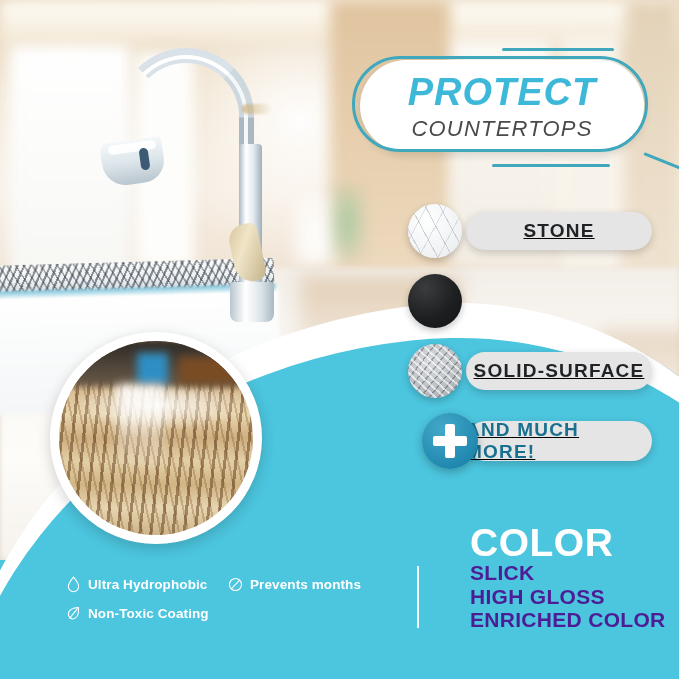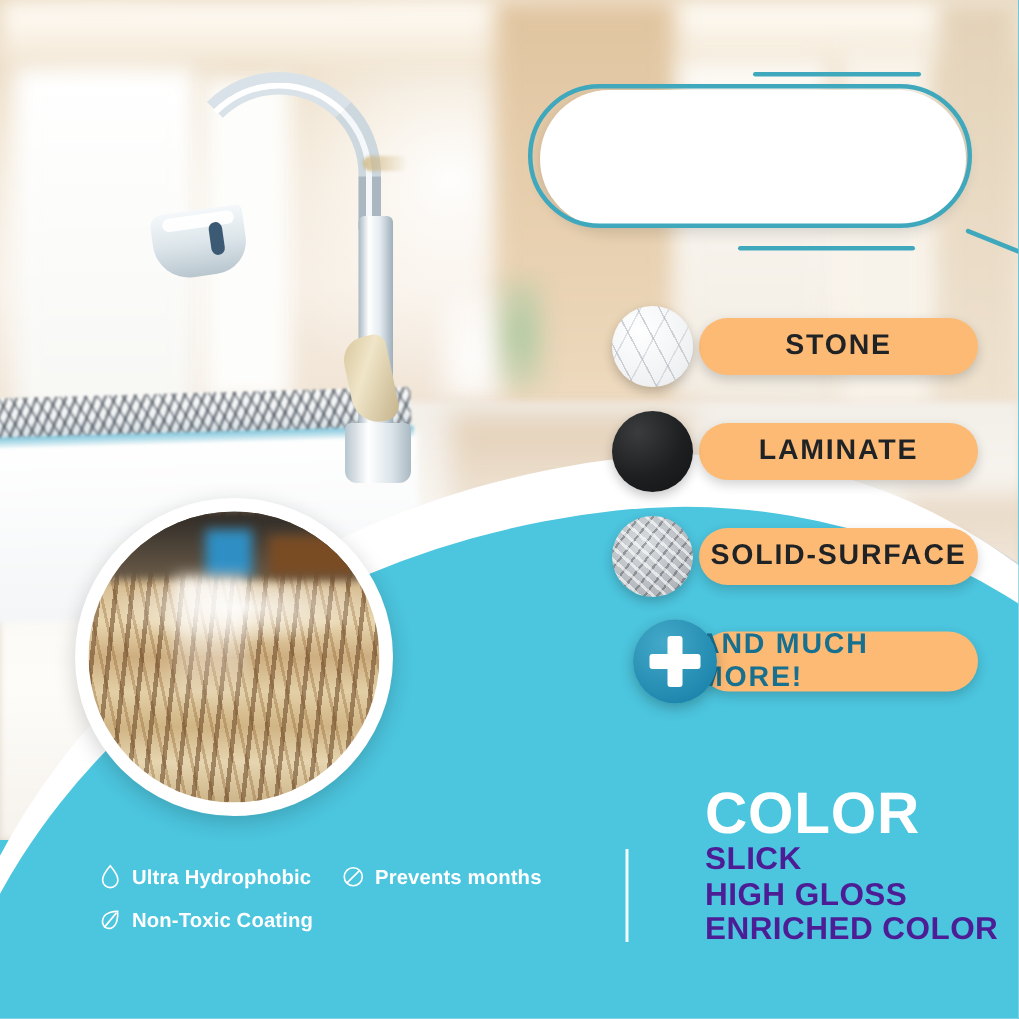--- a/index.html
+++ b/index.html
@@ -180,23 +180,23 @@
   .aLine{position:absolute;background:#3fa8bd;height:3px;border-radius:2px;}
   .aL1{left:150px;top:-8px;width:112px;}
   .aL2{left:140px;top:108px;width:118px;}
   .aTail{
     position:absolute;left:292px;top:96px;width:400px;height:3px;background:#3fa8bd;
     transform:rotate(22deg);transform-origin:left center;border-radius:2px;
   }
 
   
   .pill{
-    position:absolute;height:38px;border-radius:19px;background:#fdba74;
+    position:absolute;height:38px;border-radius:19px;background:#e5e5e5;
     box-shadow:0 3px 8px rgba(0,0,0,.18);
-    display:flex;align-items:center;justify-content:center;
+    display:flex;align-items:center;justify-content:center;text-decoration:underline;
   }
   .pillTxt{font-size:19px;font-weight:bold;color:#1f2326;letter-spacing:1.2px;}
   .swatch{
     position:absolute;width:54px;height:54px;border-radius:50%;
     box-shadow:0 3px 7px rgba(0,0,0,.22);
   }
   .sw-stone{
     background:
       repeating-linear-gradient(62deg, rgba(170,176,184,.55) 0 1px, rgba(255,255,255,0) 1px 13px),
       repeating-linear-gradient(118deg, rgba(186,192,199,.45) 0 1px, rgba(255,255,255,0) 1px 17px),
@@ -284,31 +284,32 @@
       <div class="insetWood"></div>
       <div class="insetGloss"></div>
     </div>
   </div>
 
   <div class="badge">
     <div class="aLine aL1"></div>
     <div class="aLine aL2"></div>
     <div class="badgeFill"></div>
     <div class="badgeRing"></div>
+    <div class="badgeTxt">
+      <div class="bProtect">PROTECT</div>
+      <div class="bCounter">COUNTERTOPS</div>
+    </div>
     <div class="aTail"></div>
   </div>
 
   <div class="pill" style="left:466px;top:212px;width:186px;">
     <span class="pillTxt">STONE</span>
   </div>
   <div class="swatch sw-stone" style="left:408px;top:204px;"></div>
 
-  <div class="pill" style="left:466px;top:282px;width:186px;">
-    <span class="pillTxt">LAMINATE</span>
-  </div>
   <div class="swatch sw-lam" style="left:408px;top:274px;"></div>
 
   <div class="pill" style="left:466px;top:352px;width:186px;">
     <span class="pillTxt">SOLID-SURFACE</span>
   </div>
   <div class="swatch sw-solid" style="left:408px;top:344px;"></div>
 
   <div class="pill pillMore" style="left:466px;top:421px;width:186px;height:40px;border-radius:20px;">
     <span class="pillTxt">AND MUCH MORE!</span>
   </div>

